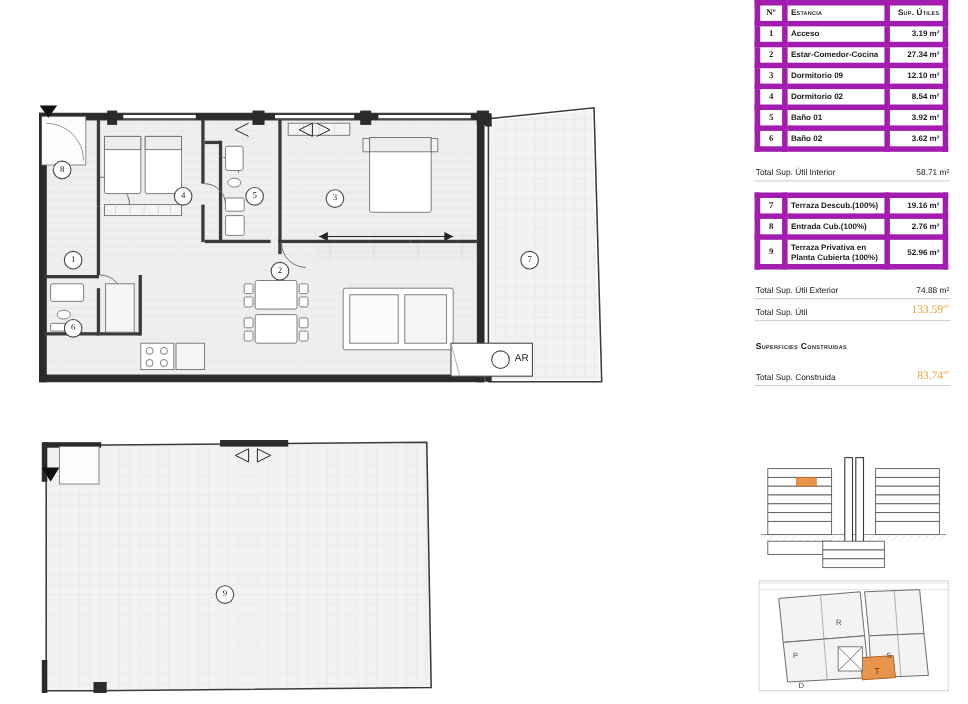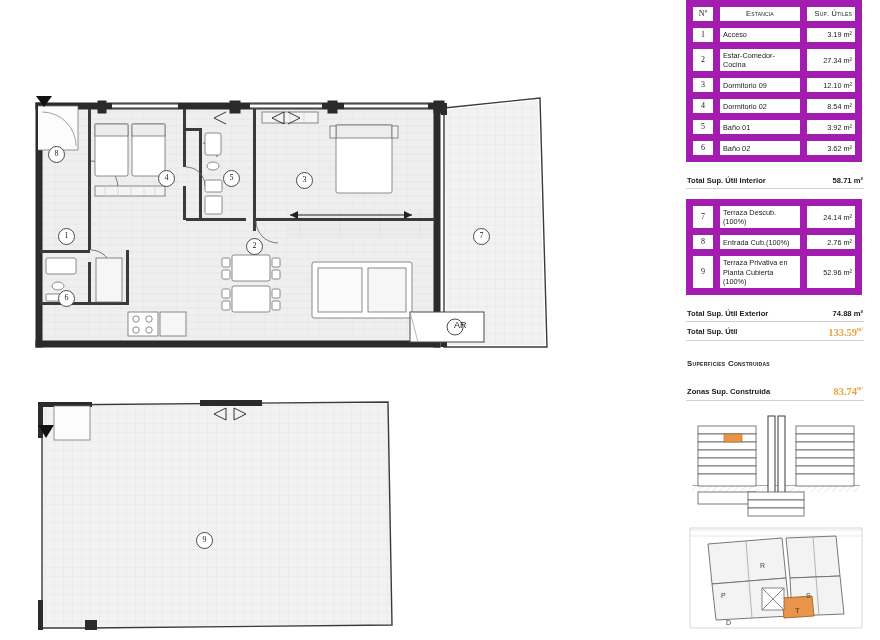--- a/index.html
+++ b/index.html
@@ -52,42 +52,41 @@
     width: 180px;
     font-size: 7.5px;
   }
 
   .tbl {
     width: 176px;
     border-collapse: collapse;
     table-layout: fixed;
   }
   .tbl td, .tbl th {
-    border: 7px solid #a21caf;
+    border: 5px solid #a21caf;
     padding: 2px 3px;
-    font-weight: normal;
+    font-weight: bold;
     text-align: left;
     font-size: 7.3px;
     line-height: 1.25;
     color: #1a1a1a;
     background: #ffffff;
     margin-left: 31px;
   }
   .tbl .c-num { width: 14px; text-align: center; font-family: "Liberation Serif", serif; font-size: 8px;}
   .tbl .c-val { width: 42px; text-align: right; }
-  .hdr td { background:#ffffff; font-variant: small-caps; letter-spacing:.2px; font-size:7.4px;text-align:center;}
+  .hdr td { background:#ffffff; font-variant: small-caps; letter-spacing:.2px; font-size:7.4px;}
 
   .totrow {
     display: flex;
     justify-content: space-between;
-    align-items: center;
+    align-items: flex-end;
     width: 176px;
     padding: 4px 1px 3px 1px;
     border-bottom: 1px solid #cfcfcf;
-    font-weight: bold;
   }
   .totrow .lab { font-size: 7.6px; }
   .totrow .val { font-size: 7.6px; padding-left: 13px; }
   .totrow.big .val { font-size: 10.5px; color: #e8a33d; font-family: "Liberation Serif", serif;}
   .totrow.big2 .val { font-size: 10.5px; color: #e8a33d; font-family: "Liberation Serif", serif;}
   .sup { font-size: 5.2px; vertical-align: super; }
 
   .sectitle {
     font-weight: bold;
     font-size: 7.8px;
@@ -329,21 +328,21 @@
 <div class="room-num" style="left:58px;  top:228px;">1</div>
 <div class="room-num" style="left:246px; top:238px;">2</div>
 <div class="room-num" style="left:296px; top:172px;">3</div>
 <div class="room-num" style="left:158px; top:170px;">4</div>
 <div class="room-num" style="left:223px; top:170px;">5</div>
 <div class="room-num" style="left:58px;  top:290px;">6</div>
 <div class="room-num" style="left:473px; top:228px;">7</div>
 <div class="room-num" style="left:48px;  top:146px;">8</div>
 <div class="room-num" style="left:196px; top:532px;">9</div>
 
-<div class="ar-label" style="left:454px; top:320px;">AR</div>
+<div class="ar-label" style="left:468px; top:320px;">AR</div>
 
 </div>
 
 <div id="table-panel">
 
   <table class="tbl">
     <tbody>
       <tr class="hdr">
         <td class="c-num">Nº</td>
         <td>Estancia</td>
@@ -387,21 +386,21 @@
     <span class="lab">Total Sup. Útil Interior</span>
     <span class="val">58.71 m²</span>
   </div>
   <div class="spacer10"></div>
 
   <table class="tbl">
     <tbody>
       <tr>
         <td class="c-num">7</td>
         <td>Terraza Descub.(100%)</td>
-        <td class="c-val">24.14 m²</td>
+        <td class="c-val">19.16 m²</td>
       </tr>
       <tr>
         <td class="c-num">8</td>
         <td>Entrada Cub.(100%)</td>
         <td class="c-val">2.76 m²</td>
       </tr>
       <tr>
         <td class="c-num">9</td>
         <td>Terraza Privativa en Planta Cubierta (100%)</td>
         <td class="c-val">52.96 m²</td>
@@ -418,21 +417,21 @@
   <div class="totrow big">
     <span class="lab">Total Sup. Útil</span>
     <span class="val"><span>133.59</span><span class="sup">m²</span></span>
   </div>
 
   <div class="sectitle">Superficies Construidas</div>
 
 
   <div class="spacer10"></div>
   <div class="totrow big2">
-    <span class="lab">Zonas Sup. Construida</span>
+    <span class="lab">Total Sup. Construida</span>
     <span class="val"><span>83.74</span><span class="sup">m²</span></span>
   </div>
 
 </div>
 
 <div id="thumbs">
 <svg width="180" height="230" viewBox="0 0 180 230">
   <defs>
     <pattern id="grnd" width="5" height="5" patternUnits="userSpaceOnUse" patternTransform="rotate(45)">
       <rect width="5" height="5" fill="#ffffff"></rect>

